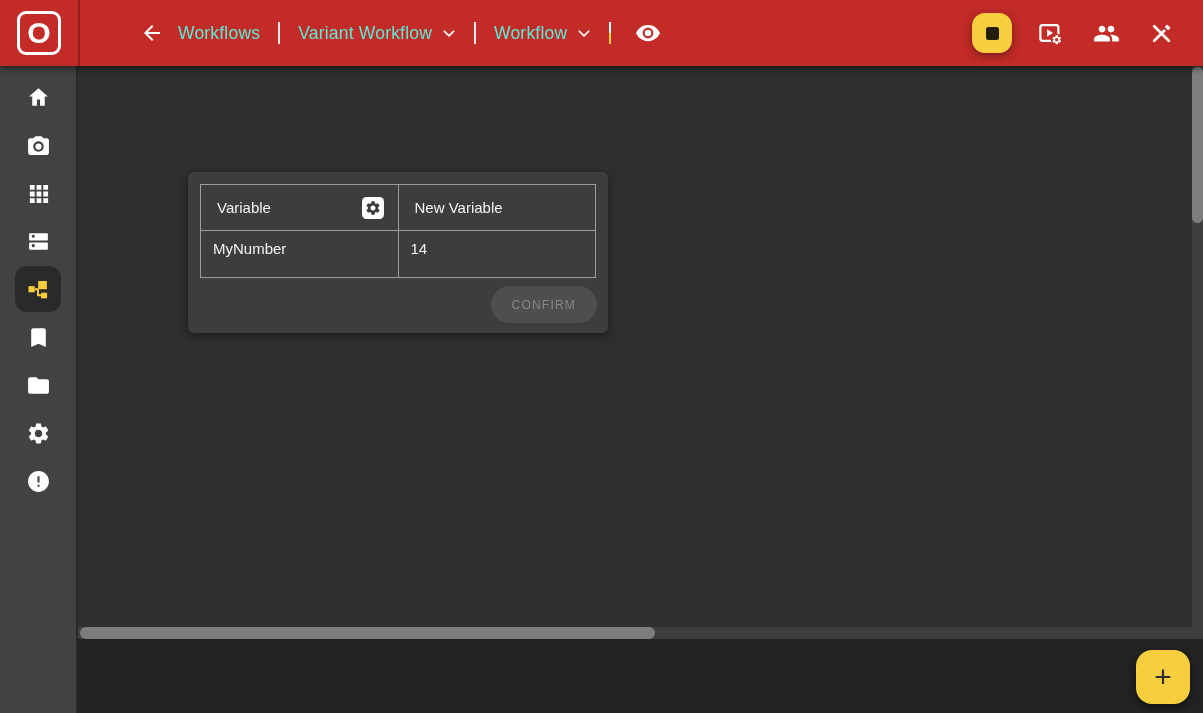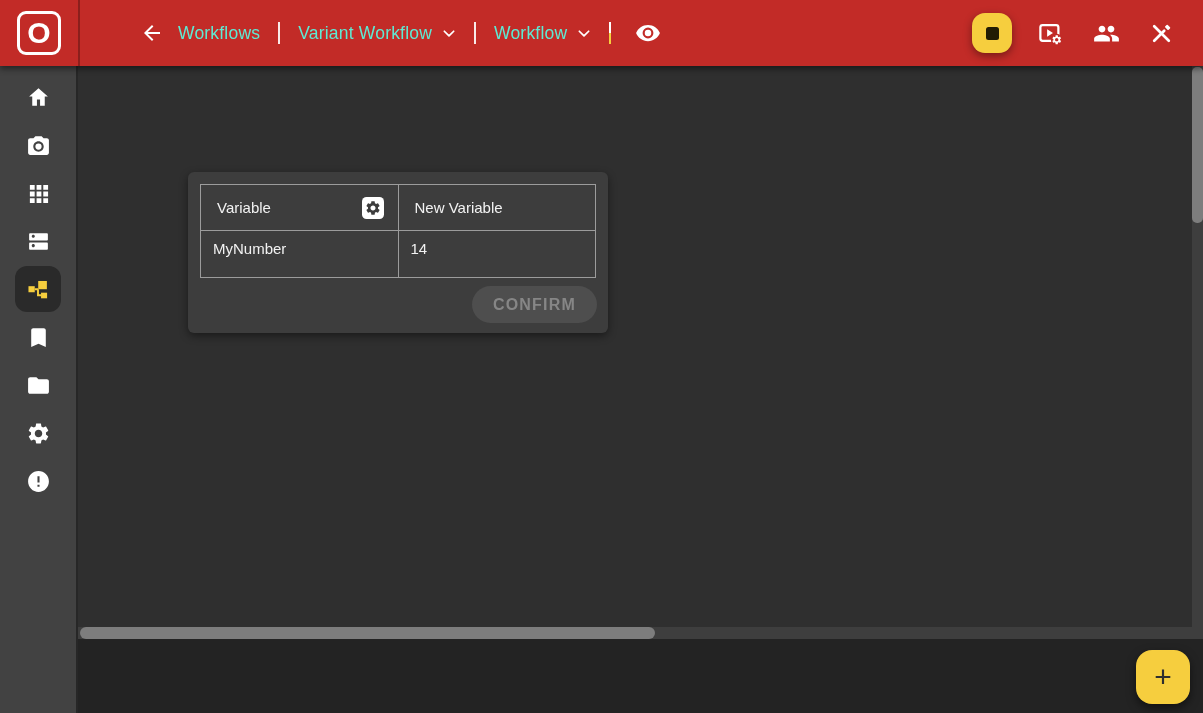--- a/index.html
+++ b/index.html
@@ -65,21 +65,21 @@
   .variant-table { border-collapse:collapse; width:396px; table-layout:fixed; }
   .variant-table td { border:1px solid #9c9c9c; color:#f2f2f2; font-size:15px; }
   .variant-table .hdr-row td { height:46px; vertical-align:middle; }
   .hdr-cell { display:flex; align-items:center; justify-content:space-between; padding:0 13px 0 16px; }
   .hdr-label { font-weight:500; }
   .gear-chip { width:24px; height:24px; cursor:pointer; background:none; border:none; padding:0; display:flex; }
   .variant-table .data-row td { height:47px; vertical-align:top; padding:9px 12px 0 12px; font-weight:500; }
   .card-actions { display:flex; justify-content:flex-end; padding-top:8px; }
   .confirm-btn {
     height:37px; padding:0 21px; border:none; border-radius:19px;
-    background:#4e4e4e; color:#868686; font-size:16px; font-weight:700;
+    background:#4e4e4e; color:#868686; font-size:12px; font-weight:400;
     letter-spacing:1.2px; font-family:"Liberation Sans", sans-serif; cursor:default;
   }
 
   
   .fab {
     position:absolute; left:1136px; top:650px; width:54px; height:54px;
     background:#f6ce3e; border:none; border-radius:16px; cursor:pointer;
     display:flex; align-items:center; justify-content:center;
     box-shadow:0 4px 10px rgba(0,0,0,.5); z-index:40;
     font-size:30px; font-weight:400; color:#2e2e2e; line-height:1;

